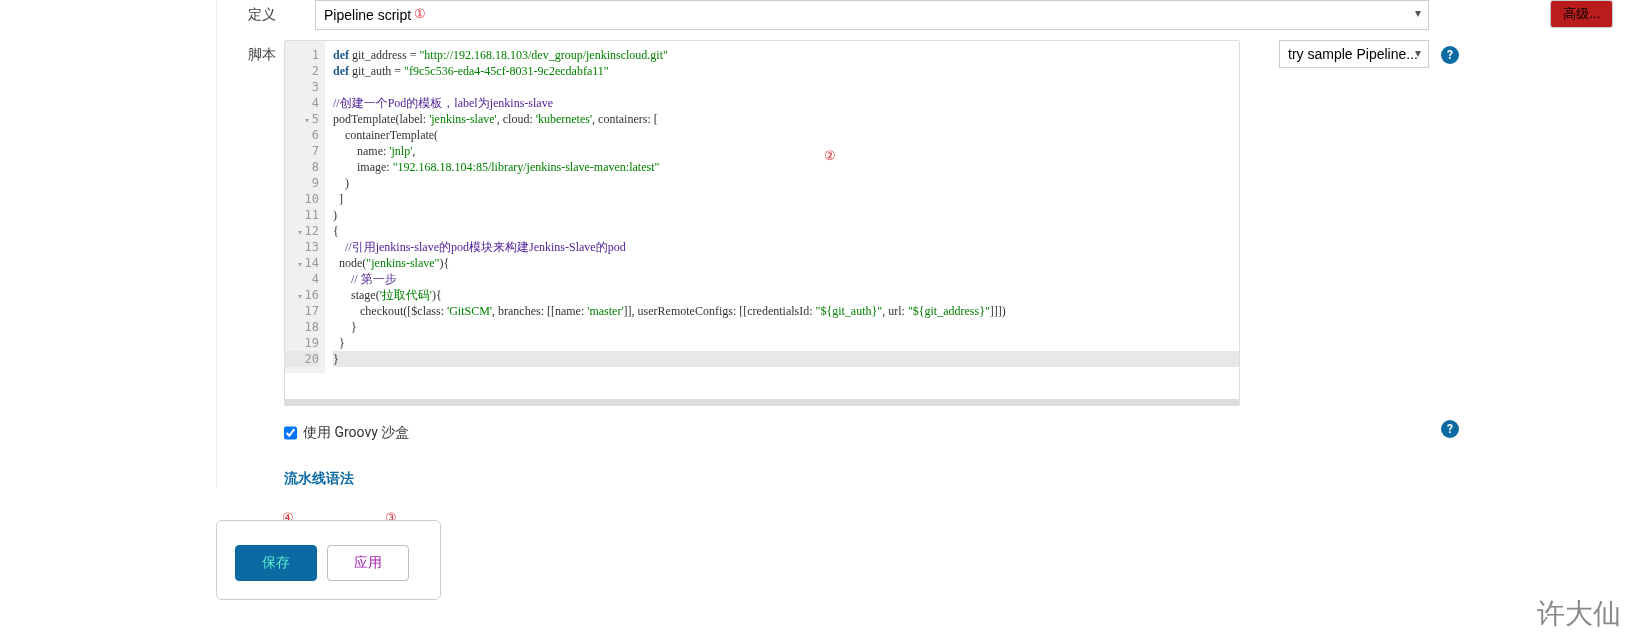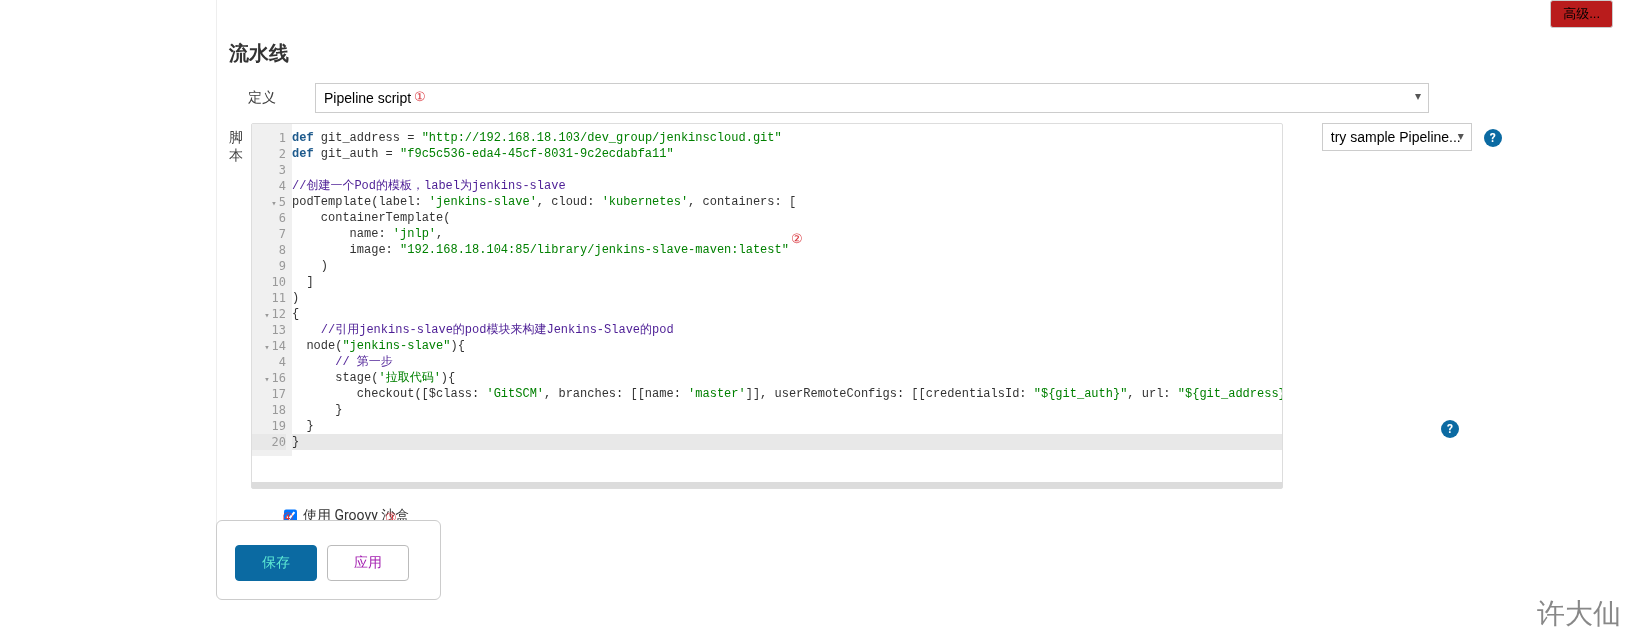--- a/index.html
+++ b/index.html
@@ -16,21 +16,21 @@
 .select-wrap::after { content: "▾"; position: absolute; right: 8px; top: 6px; font-size: 12px; color: #555; pointer-events: none; }
 .annot { position: absolute; color: #d9363e; font-size: 13px; }
 .annot1 { left: 130px; top: 6px; }
 .annot2 { left: 540px; top: 108px; }
 .annot3 { left: 115px; top: -22px; }
 .annot4 { left: 12px; top: -22px; }
 .editor-wrap { position: relative; display: flex; }
 .editor { flex: 1; border: 1px solid #ddd; border-radius: 2px; background: #fff; }
 .side-select { width: 150px; margin-left: 8px; height: 28px; }
 .gutter { float: left; width: 40px; background: #f0f0f0; text-align: right; color: #999; font-family: Menlo, Consolas, monospace; font-size: 12px; line-height: 16px; padding: 6px 6px 6px 0; }
-.code-area { font-family: Liberation Mono, monospace; font-size: 12px; line-height: 16px; padding: 6px 0 6px 0; white-space: pre; overflow: hidden; }
+.code-area { font-family: Liberation Serif, serif; font-size: 12px; line-height: 16px; padding: 6px 0 6px 8px; white-space: pre; overflow: hidden; }
 .code-line { height: 16px; }
 .hl-line { background: #e8e8e8; }
 .tk-kw { color: #1e5a8c; font-weight: bold; }
 .tk-var { color: #333; }
 .tk-str { color: #008000; }
 .tk-cm { color: #4c1d95; }
 .fold { color: #999; font-size: 9px; padding-right: 2px; }
 .editor-bottom { height: 26px; background: #fff; }
 .editor-scroll { height: 6px; background: #dcdcdc; }
 .checkbox-row { margin-left: 55px; margin-top: 18px; display: flex; }
@@ -47,21 +47,20 @@
 .watermark { position: absolute; right: 20px; bottom: 10px; color: #888; font-size: 28px; font-family: "KaiTi", serif; }
 .help-rel { position: relative; }
 </style>
 </head>
 <body>
 
 <div class="page">
   <button class="top-btn">高级...</button>
 
   <div class="main-panel">
-    <div class="section-title">流水线</div>
 
     <div class="row">
       <div class="label-col">定义</div>
       <div class="field-col">
         <div class="select-wrap">
           <select class="select-box">
             <option>Pipeline script</option>
           </select>
         </div>
         <span class="annot annot1">①</span>

